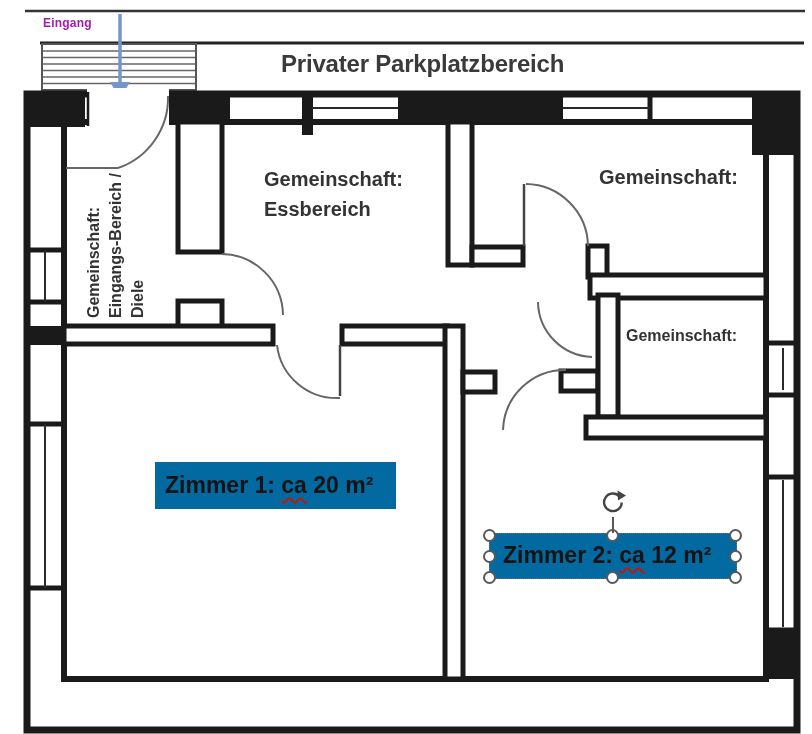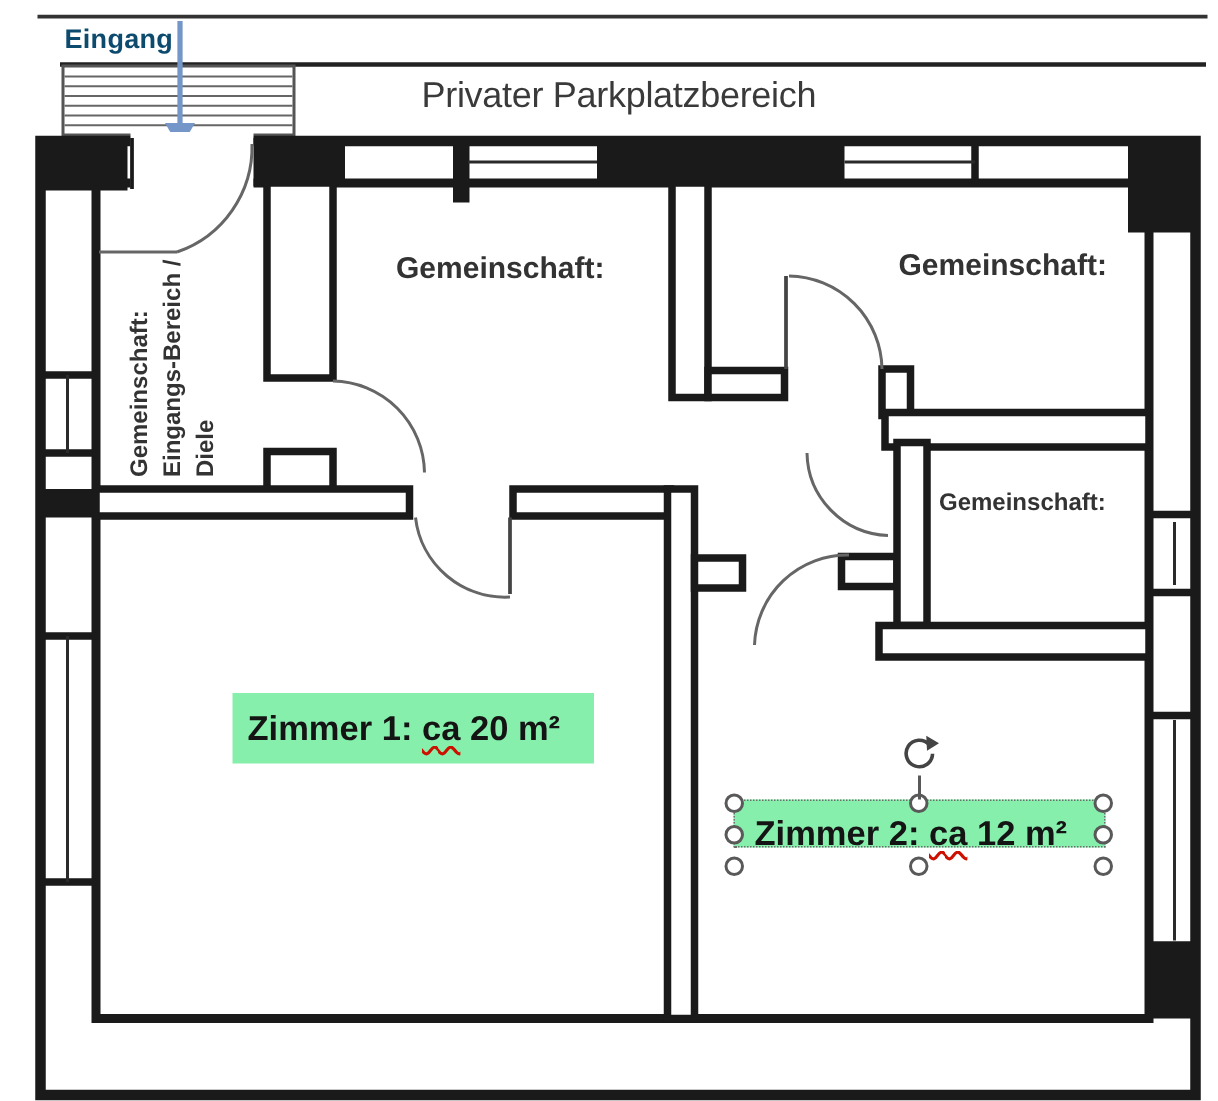--- a/index.html
+++ b/index.html
@@ -1,32 +1,32 @@
 <!DOCTYPE html>
 <html><head>
 <meta charset="utf-8">
 <style>
   html,body{margin:0;padding:0;background:#fff;}
   #page{position:relative;width:812px;height:734px;background:#fff;overflow:hidden;
         font-family:"Liberation Sans","DejaVu Sans",sans-serif;}
   #plan-svg{position:absolute;left:0;top:0;z-index:1;}
   .lbl{position:absolute;z-index:2;color:#333;font-weight:700;white-space:nowrap;}
-  #eingang-label{left:43px;top:16px;font-size:18px;color:#0c4a6e;letter-spacing:.2px;}
-  #parking-title{left:281px;top:50px;font-size:24px;font-weight:400;color:#3a3a3a;letter-spacing:-.2px;}
+  #eingang-label{left:43px;top:16px;font-size:12px;color:#a21caf;letter-spacing:.2px;}
+  #parking-title{left:281px;top:50px;font-size:24px;font-weight:700;color:#3a3a3a;letter-spacing:-.2px;}
   .room-2line{line-height:30px;font-size:20px;}
   #dining-label{left:264px;top:164px;}
   #kitchen-label{left:599px;top:162px;}
   #bath-label{left:626px;top:323px;font-size:16px;line-height:26px;}
   #hall-label{left:83px;top:318px;width:0;height:0;}
   #hall-label .rot{transform:rotate(-90deg);transform-origin:0 0;font-size:16px;
                    line-height:22px;font-weight:700;color:#333;white-space:nowrap;}
-  .textbox{position:absolute;z-index:2;background:#86efac;color:#141414;
+  .textbox{position:absolute;z-index:2;background:#0369a1;color:#141414;
            font-size:23px;font-weight:700;white-space:nowrap;box-sizing:border-box;}
   #room1-box{left:155px;top:462px;width:241px;height:47px;line-height:47px;padding-left:10px;}
-  #room2-box{left:489px;top:533px;width:248px;height:32px;line-height:43px;padding-left:13px;
+  #room2-box{left:489px;top:533px;width:248px;height:46px;line-height:43px;padding-left:13px;
              border:1.5px dotted #6e6e6e;}
   .misspelled{text-decoration:underline;text-decoration-style:wavy;
               text-decoration-color:#cc1100;text-decoration-thickness:1.5px;text-underline-offset:4px;}
   .handle{position:absolute;z-index:3;width:13px;height:13px;border-radius:50%;
           background:#fff;border:2px solid #595959;box-sizing:border-box;}
   #rotate-stem{position:absolute;z-index:3;left:612px;top:517px;width:2px;height:16px;background:#595959;}
   #rotate-icon{position:absolute;z-index:3;left:599px;top:489px;}
 </style>
 </head>
 <body>
@@ -132,20 +132,21 @@
   <div id="hall-label" class="lbl">
     <div class="rot">
       <div>Gemeinschaft:</div>
       <div>Eingangs-Bereich /</div>
       <div>Diele</div>
     </div>
   </div>
 
   <div id="dining-label" class="lbl room-2line">
     <div>Gemeinschaft:</div>
+    <div>Essbereich</div>
   </div>
 
   <div id="kitchen-label" class="lbl room-2line">
     <div>Gemeinschaft:</div>
   </div>
 
   <div id="bath-label" class="lbl">
     <div>Gemeinschaft:</div>
   </div>
 

